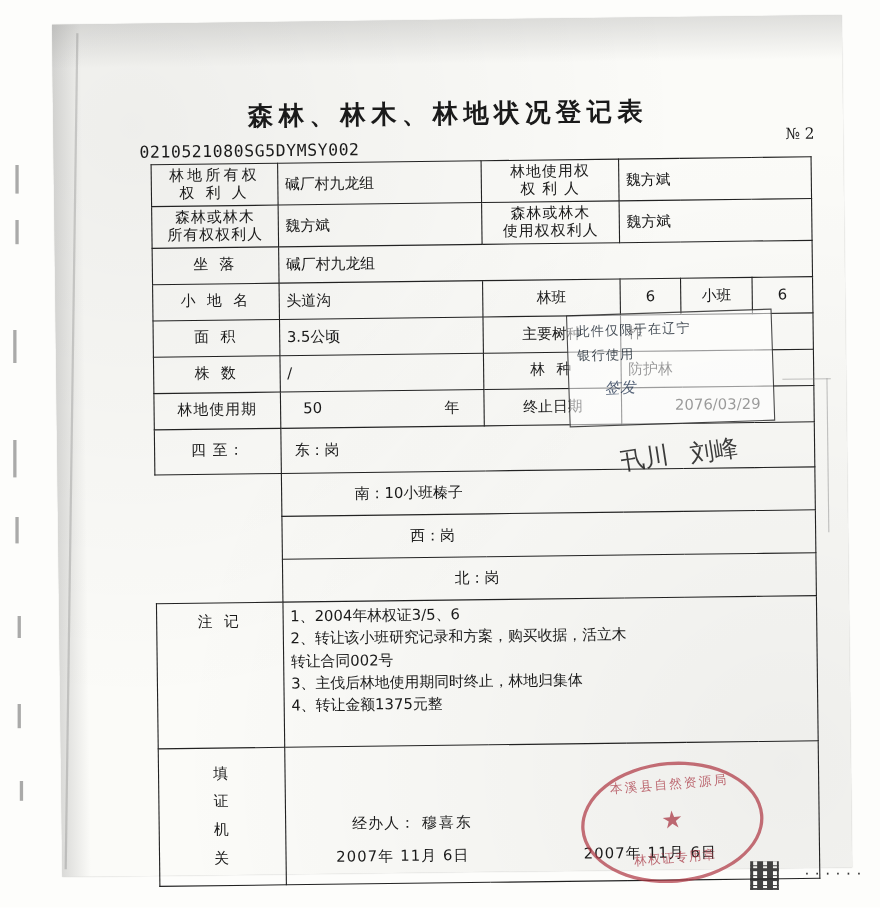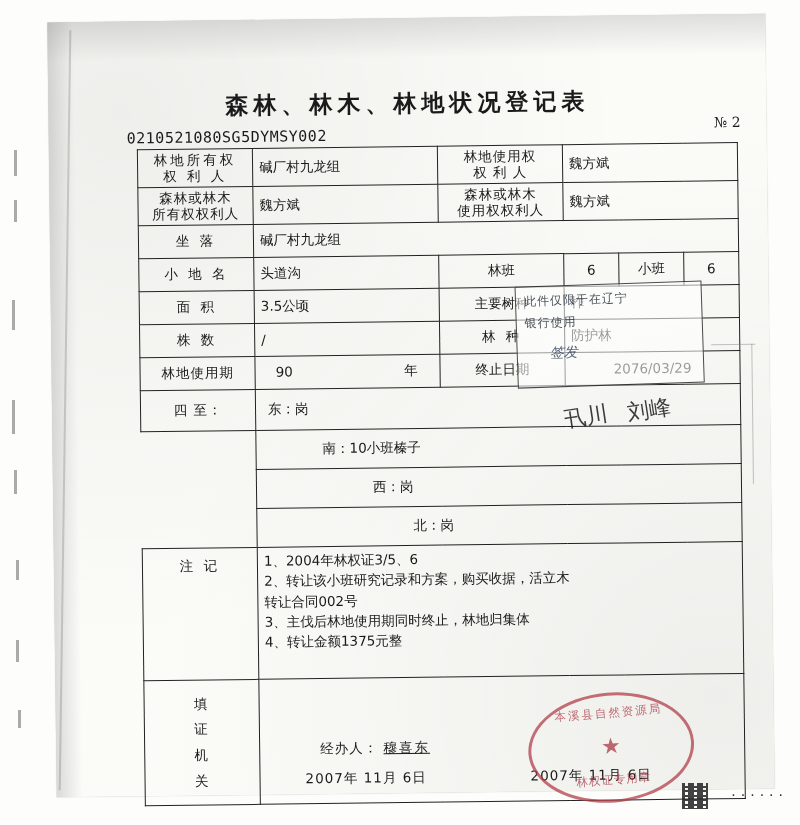--- a/index.html
+++ b/index.html
@@ -342,21 +342,21 @@
           </tr>
           <tr>
             <td class="lbl">株       数</td>
             <td class="val">/</td>
             <td class="lbl">林       种</td>
             <td class="val" colspan="3">防护林</td>
           </tr>
           <tr>
             <td class="lbl2">林地使用期</td>
             <td>
-              <span style="padding-left:14px;">90</span>
+              <span style="padding-left:14px;">50</span>
               <span style="float:right; padding-right:16px;">年</span>
             </td>
             <td class="valc">终止日期</td>
             <td class="valc" colspan="3">2076/03/29</td>
           </tr>
           <tr>
             <td class="lbl2" style="height:34px;">四    至：</td>
             <td colspan="5">
               <span style="padding-left:6px;">东：</span><span>岗</span>
             </td>
@@ -389,21 +389,21 @@
           </tr>
           <tr>
             <td class="issuer-label" style="height:118px; vertical-align:middle;">填
 证
 机
 关</td>
             <td colspan="5" style="padding:0;">
               <div class="issuer-body">
                 <div class="handler">
                   <span>经办人：</span>
-                  <span style="letter-spacing:2px;text-decoration:underline;">穆喜东</span>
+                  <span style="letter-spacing:2px;">穆喜东</span>
                 </div>
                 <div class="date-left">2007年  11月     6日</div>
                 <div class="date-right">2007年    11月       6日</div>
                 <div class="seal">
                   <div class="seal-top">本溪县自然资源局</div>
                   <div class="seal-star">★</div>
                   <div class="seal-bottom">林权证专用章</div>
                 </div>
               </div>
             </td>

